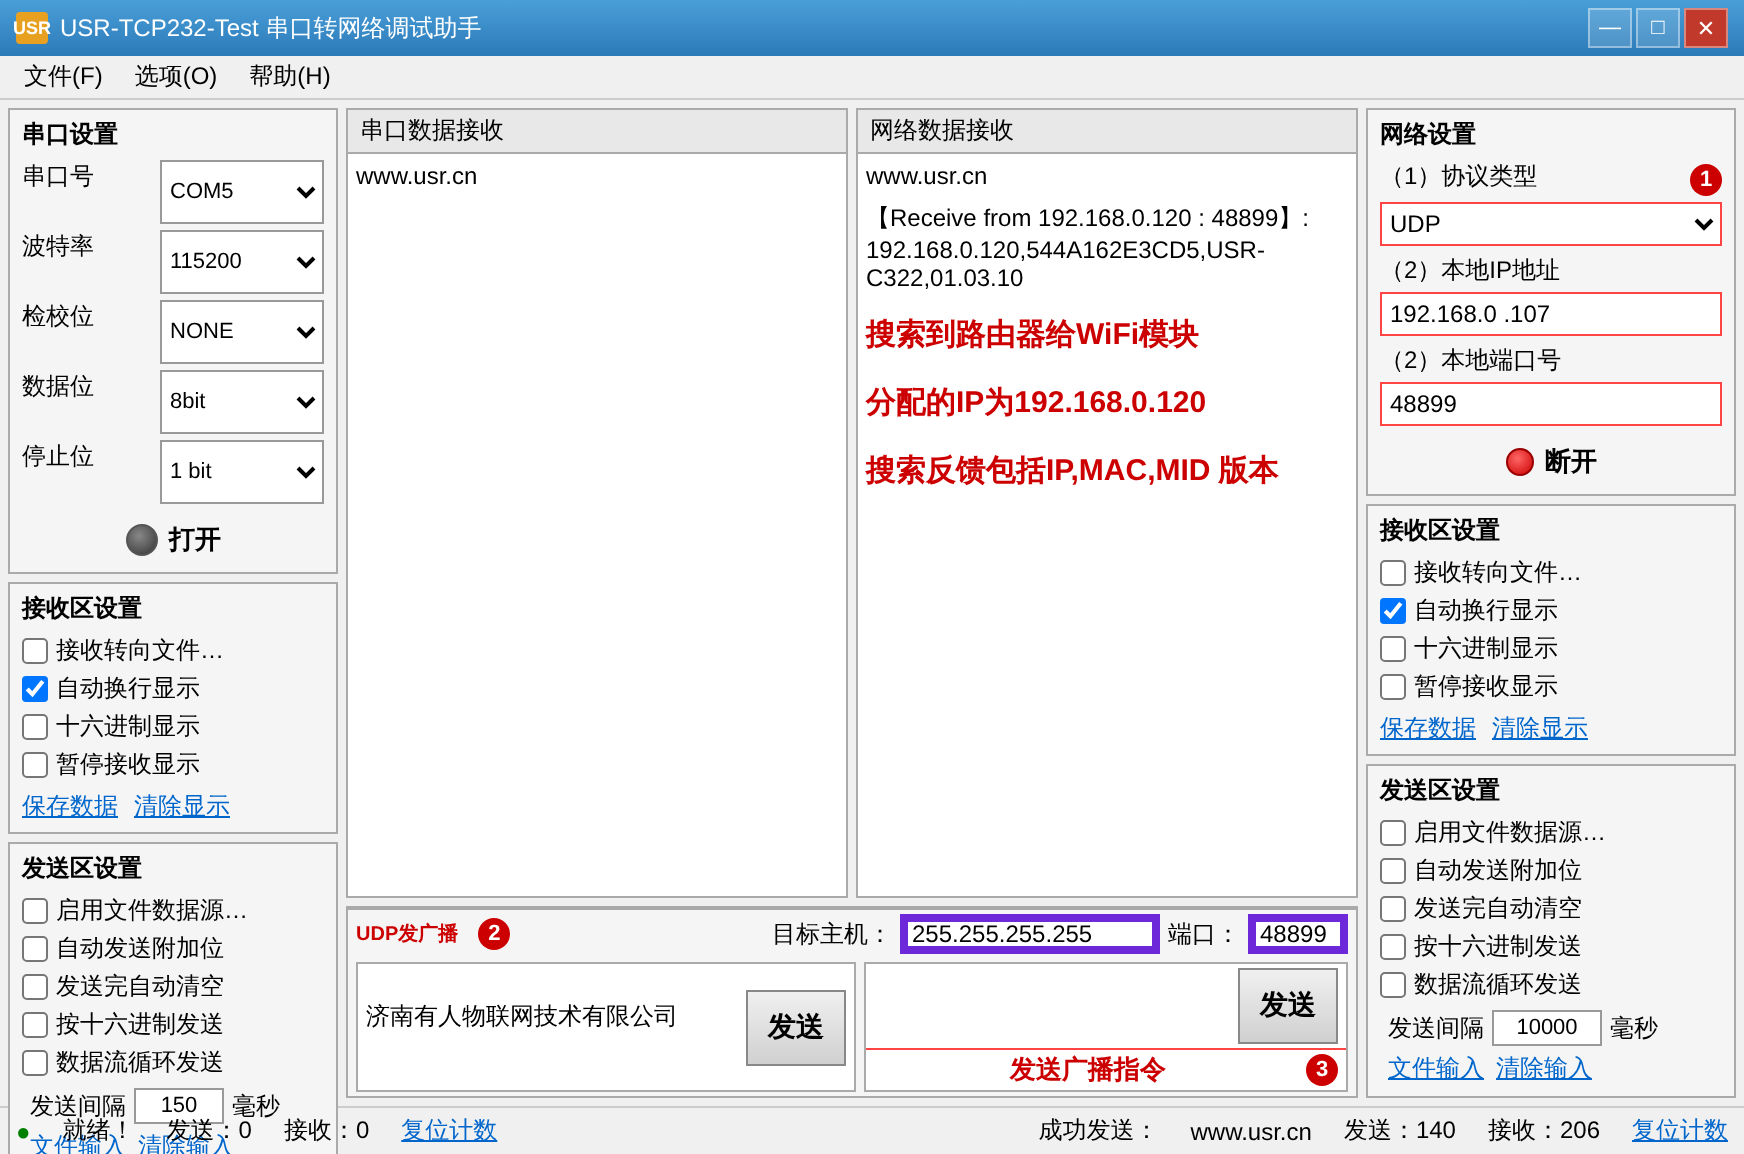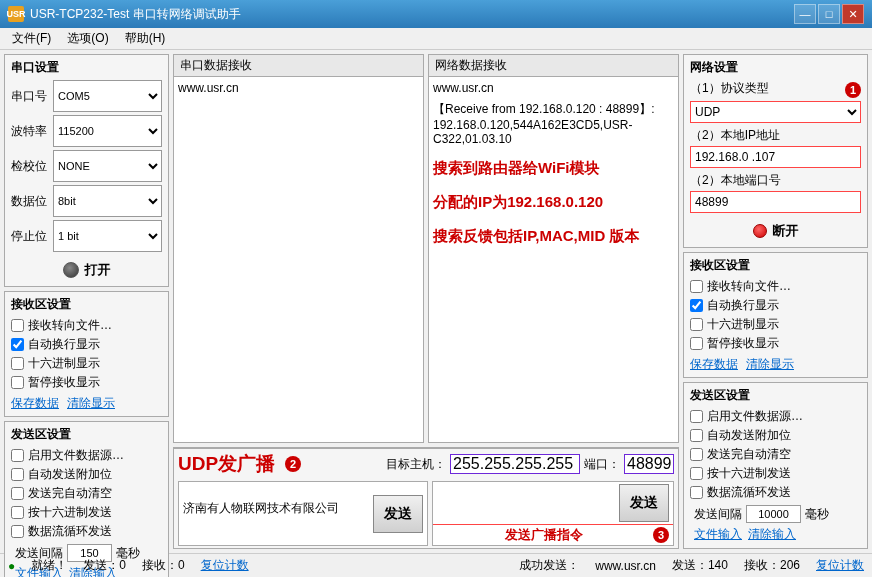--- a/index.html
+++ b/index.html
@@ -71,23 +71,24 @@
       background: #f5f5f5;
       padding: 4px 6px;
     }
     .panel-title {
       font-weight: bold;
       font-size: 12px;
       margin-bottom: 4px;
     }
     .form-row {
       display: flex;
-      align-items: center;
+      align-items: flex-start;
       margin-bottom: 3px;
       font-size: 12px;
+      gap: 27px;
     }
     .form-label { width: 42px; font-size: 12px; }
     .form-select {
       flex: 1;
       height: 32px;
       font-size: 11px;
       border: 1px solid #999;
       background: white;
     }
     .open-btn {
@@ -193,24 +194,24 @@
     }
     .target-row {
       display: flex;
       align-items: center;
       gap: 4px;
       font-size: 12px;
       padding: 2px 4px;
       border-top: 1px solid #aaa;
     }
     .target-input {
-      border: 1px solid #6d28d9;
+      border: 4px solid #6d28d9;
       background: white;
       height: 20px;
-      font-size: 16px;
+      font-size: 12px;
       padding: 0 2px;
     }
     .interval-row {
       display: flex;
       align-items: center;
       gap: 4px;
       padding: 2px 4px;
     }
     .interval-input {
       width: 45px;
@@ -442,21 +443,21 @@
           <div>C322,01.03.10</div>
           <div class="annotation-text">搜索到路由器给WiFi模块</div>
           <div class="annotation-text">分配的IP为192.168.0.120</div>
           <div class="annotation-text">搜索反馈包括IP,MAC,MID 版本</div>
         </div>
       </div>
     </div>
 
     <div style="border:1px solid #aaa; background:#f5f5f5;">
       <div class="target-row">
-        <span style="color:#cc0000; font-size:19px; font-weight:bold; margin-right:4px;">UDP发广播</span>
+        <span style="color:#cc0000; font-size:10px; font-weight:bold; margin-right:4px;">UDP发广播</span>
         <span class="num-badge">2</span>
         <span style="flex:1;"></span>
         <span>目标主机：</span>
         <input type="text" class="target-input" style="width: 130px;" value="255.255.255.255">
         <span>端口：</span>
         <input type="text" class="target-input" style="width: 50px;" value="48899">
       </div>
       <div style="display:flex; gap:4px; padding:2px 4px;">
 
         <div class="send-area" style="flex:1;">

